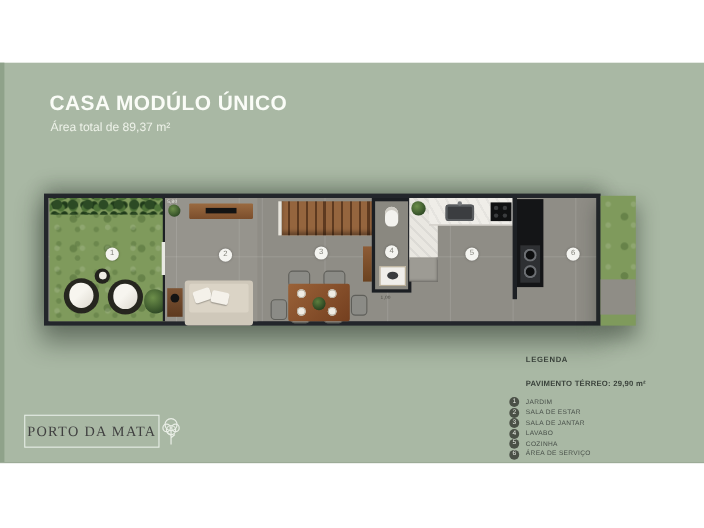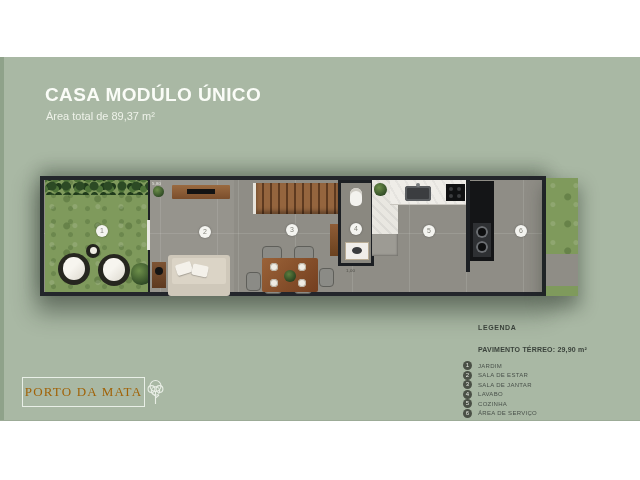--- a/index.html
+++ b/index.html
@@ -117,21 +117,21 @@
   .legend-floor{left:478px;top:346px;font-size:7px;font-weight:bold;color:#3a423b;letter-spacing:.2px;}
   .legend-items{left:463px;top:361px;width:150px;}
   .legend-row{display:flex;align-items:center;height:9.5px;}
   .legend-bullet{width:9px;height:9px;border-radius:50%;background:#4a5046;color:#e8ebe4;
       font-size:6px;line-height:9px;text-align:center;flex:0 0 9px;}
   .legend-label{margin-left:6px;font-size:6px;color:#49514a;letter-spacing:.3px;}
 
   
   .brand-box{left:22px;top:377px;width:121px;height:28px;border:1px solid rgba(240,245,238,.9);
       display:flex;align-items:center;justify-content:center;}
-  .brand-text{font-family:"Liberation Serif",serif;font-size:13px;color:#a16207;letter-spacing:1.2px;}
+  .brand-text{font-family:"Liberation Serif",serif;font-size:13px;color:#404040;letter-spacing:1.2px;}
   .brand-tree{left:147px;top:378px;}
 </style>
 </head>
 <body>
 
 <div class="canvas">
 
   <div class="abs slide"></div>
   <div class="abs slide-edge"></div>
 

